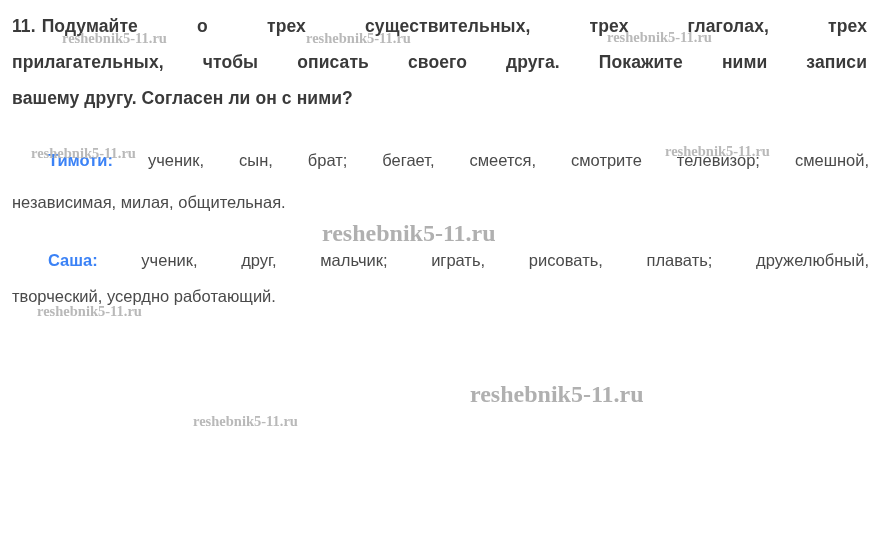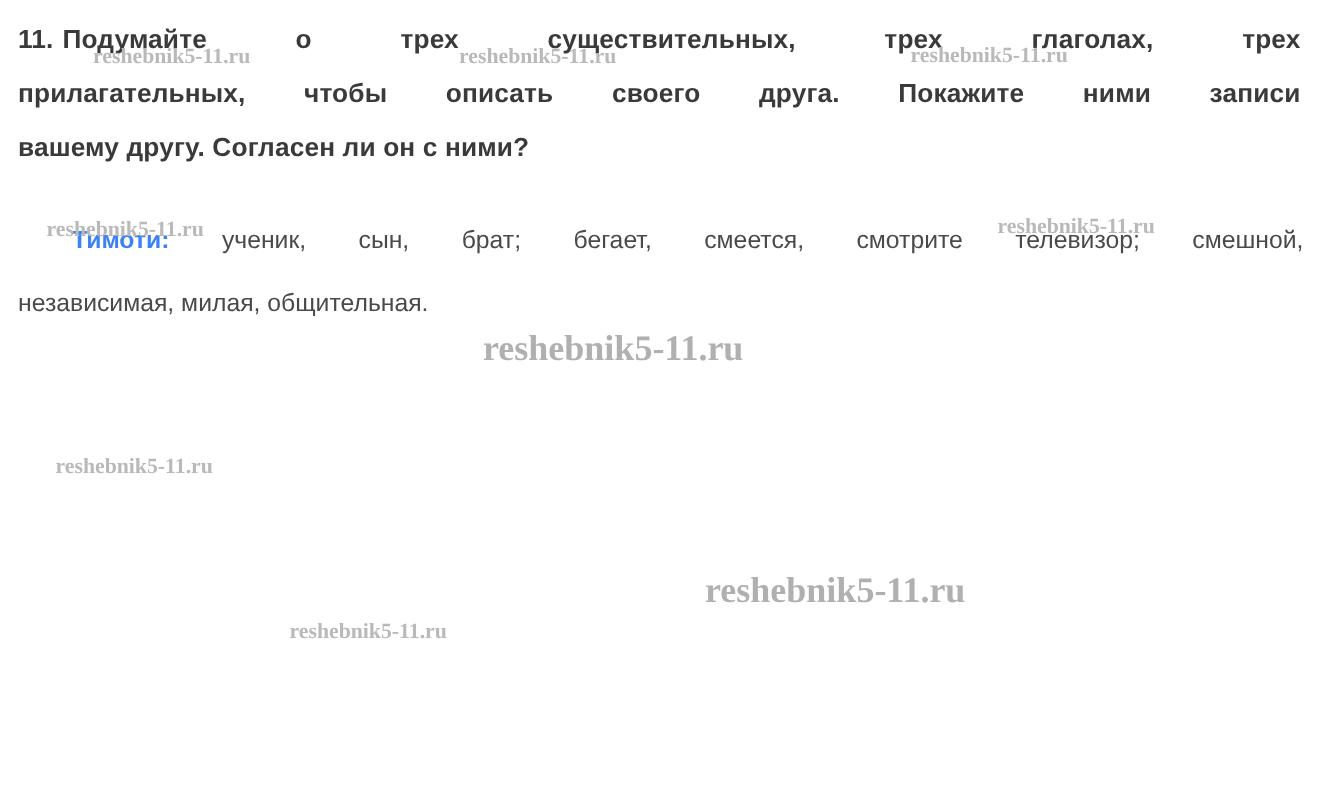--- a/index.html
+++ b/index.html
@@ -107,20 +107,24 @@
 
     <div class="para">
       <span class="line-left">независимая, милая, общительная.</span>
     </div>
 
     <div class="gap-md"></div>
 
     <div class="para">
     </div>
 
+    <div class="para">
+      <span class="line-justify"><span class="indent"></span><span class="nm">Саша:</span> <span>ученик, друг, мальчик; играть, рисовать, плавать; дружелюбный,</span></span>
+      <span class="line-left">творческий, усердно работающий.</span>
+    </div>
 
   </div>
 
   <div id="watermark-layer">
       <div class="wm small" style="left: 62px; top: 30px;">reshebnik5-11.ru</div>
       <div class="wm small" style="left: 306px; top: 30px;">reshebnik5-11.ru</div>
       <div class="wm small" style="left: 607px; top: 29px;">reshebnik5-11.ru</div>
       <div class="wm small" style="left: 31px; top: 145px;">reshebnik5-11.ru</div>
       <div class="wm small" style="left: 665px; top: 143px;">reshebnik5-11.ru</div>
       <div class="wm big" style="left: 322px; top: 220px;">reshebnik5-11.ru</div>

